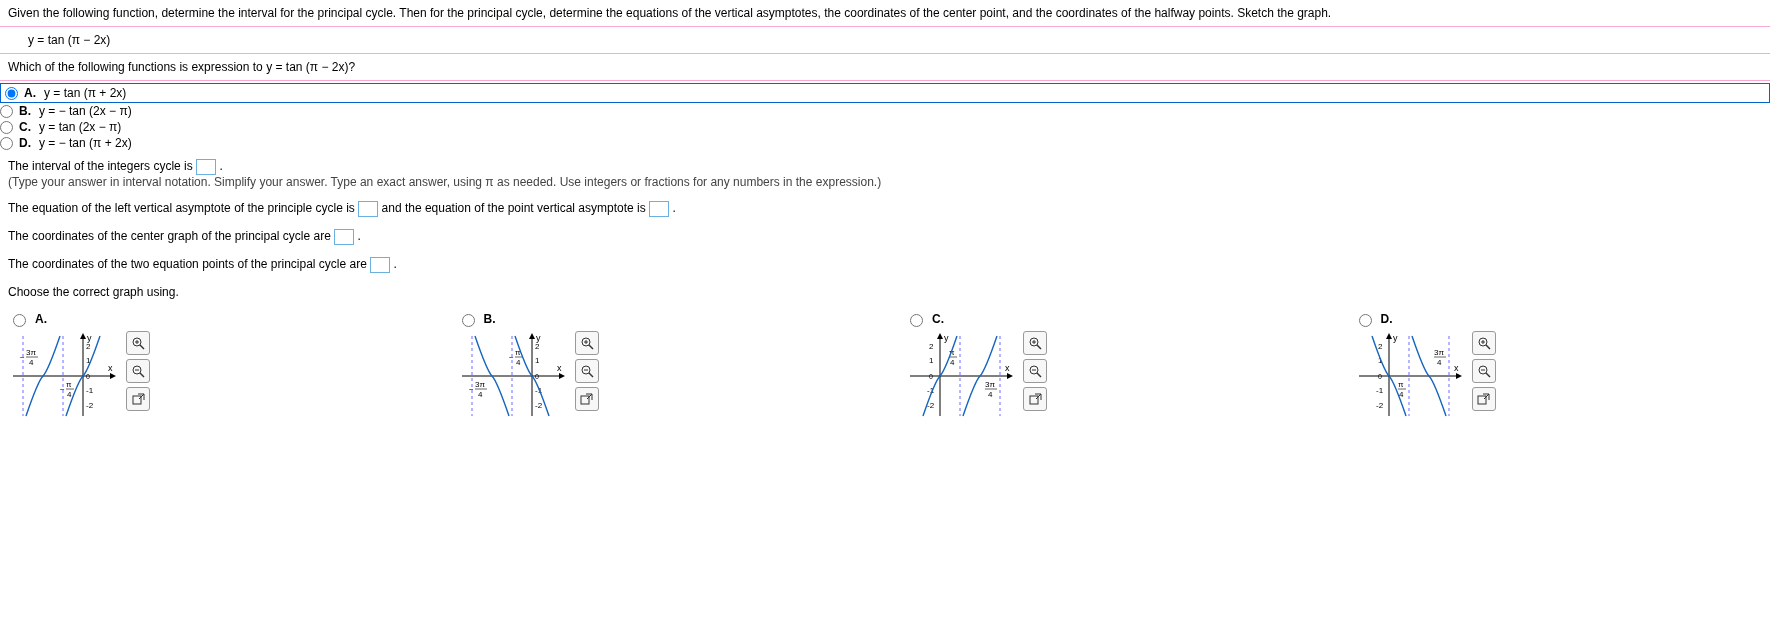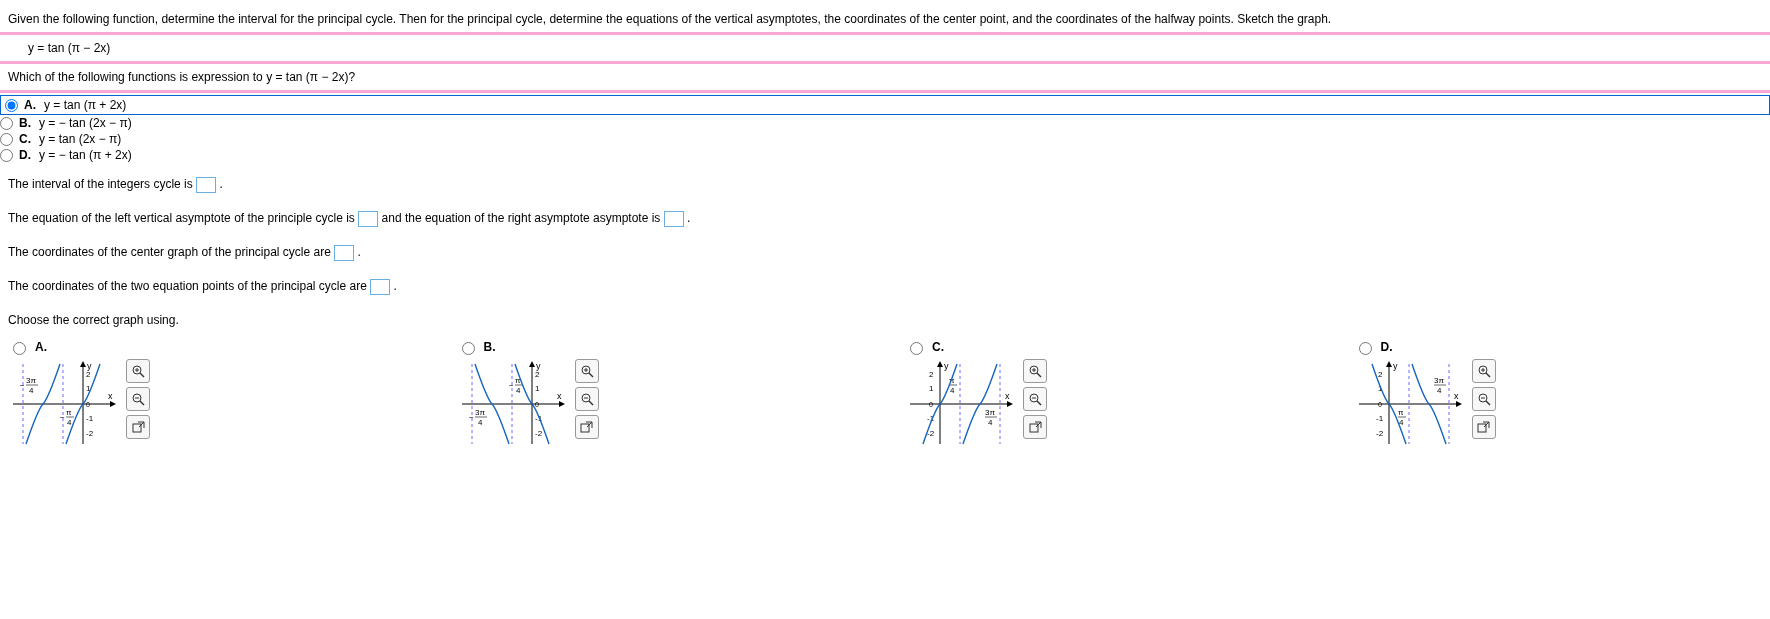--- a/index.html
+++ b/index.html
@@ -1,17 +1,17 @@
 <!DOCTYPE html>
 <html><head>
 <meta charset="utf-8">
 <style>
   html,body{margin:0;padding:0;font-family:Arial,Helvetica,sans-serif;font-size:12px;color:#000;background:#fff;}
-  .section{border-top:3px solid #f9a8d4;padding:6px 8px;}
-  .no-border{border-top:none;margin-top:6px;}
+  .section{border-top:1px solid #f9a8d4;padding:6px 8px;}
+  .no-border{border-top:none;}
   .indent{padding-left:20px;}
   .eq-options{padding:2px 0;}
   .opt-row{display:flex;align-items:center;padding:1px 0;}
   .opt-row input[type=radio]{margin:0 6px 0 0;}
   .opt-letter{font-weight:bold;margin-right:8px;}
   .selected-frame{border:1px solid #0066cc;padding:2px 4px;}
   .fill-blank{display:inline-block;width:18px;height:14px;border:1px solid #6ab0e0;vertical-align:middle;background:#fff;}
   .hint{color:#444;}
   .graph-choice-row{display:flex;gap:40px;padding:6px 8px;}
   .graph-choice{flex:1;}
@@ -62,26 +62,27 @@
     <input type="radio" name="equiv" style="">
     <span class="opt-letter">D.</span>
     <span>y = − tan (π + 2x)</span>
   </div>
 </div>
 
 <div class="section no-border">
   <span>The interval of the integers cycle is </span>
   <span class="fill-blank"></span>
   <span>.</span><br>
+  <span class="hint">(Type your answer in interval notation. Simplify your answer. Type an exact answer, using π as needed. Use integers or fractions for any numbers in the expression.)</span>
 </div>
 
 <div class="section no-border">
   <span>The equation of the left vertical asymptote of the principle cycle is </span>
   <span class="fill-blank"></span>
-  <span> and the equation of the right asymptote asymptote is </span>
+  <span> and the equation of the point vertical asymptote is </span>
   <span class="fill-blank"></span>
   <span>.</span><br>
 </div>
 
 <div class="section no-border">
   <span>The coordinates of the center graph of the principal cycle are </span>
   <span class="fill-blank"></span>
   <span>.</span><br>
 </div>
 

